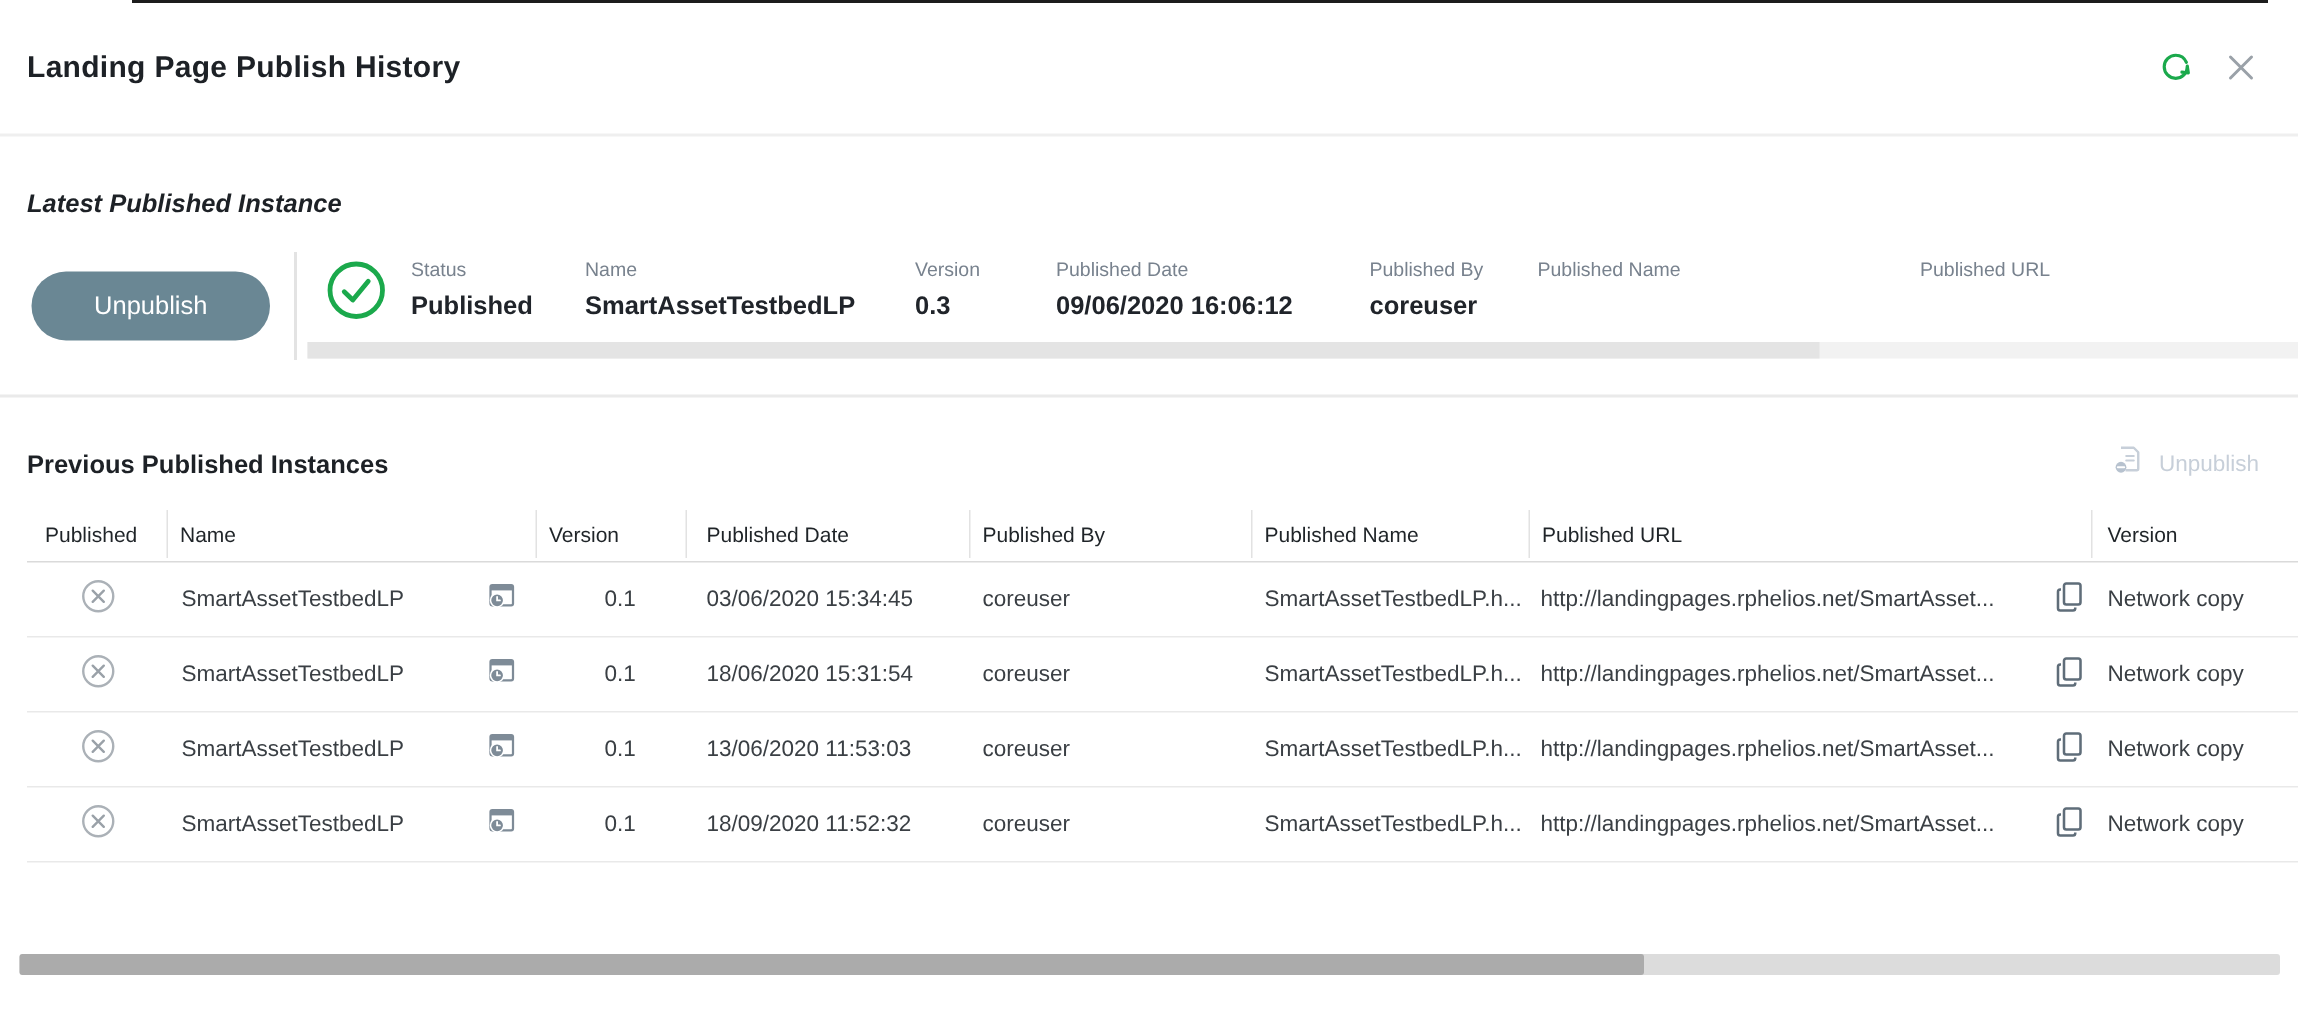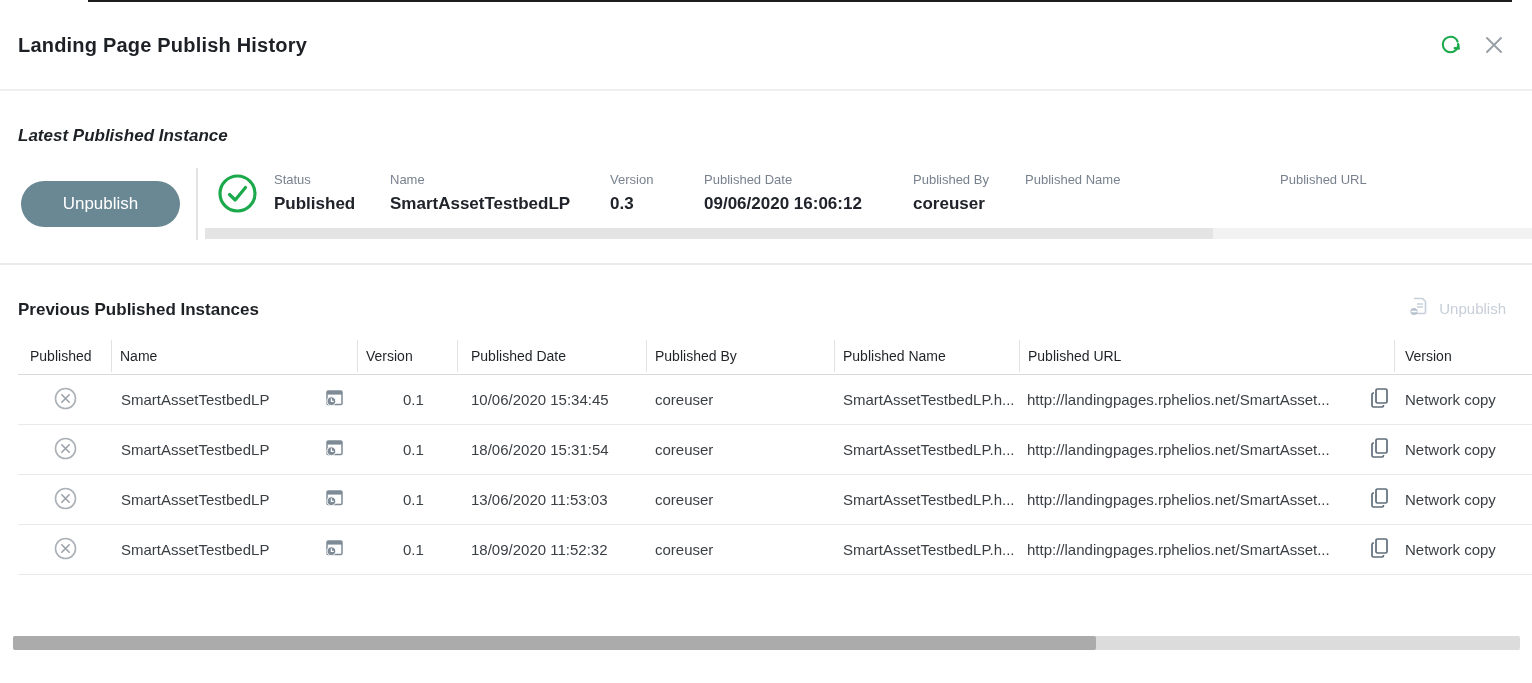--- a/index.html
+++ b/index.html
@@ -183,21 +183,21 @@
         <span class="asset-ic">
           <svg width="21" height="21" viewBox="0 0 21 21">
               <rect x="3" y="3" width="15" height="13.5" rx="1.2" fill="none" stroke="#7e8b97" stroke-width="1.5"></rect>
               <rect x="3" y="3" width="15" height="3.6" fill="#7e8b97"></rect>
               <circle cx="7.4" cy="13.2" r="4.4" fill="#7e8b97" stroke="#ffffff" stroke-width="1"></circle>
               <path d="M7.4 10.9 v2.4 h1.9" fill="none" stroke="#ffffff" stroke-width="1.2" stroke-linecap="round"></path>
             </svg>
         </span>
         </div>
       <div class="td c3">0.1</div>
-      <div class="td c4">10/06/2020 15:34:45</div>
+      <div class="td c4">03/06/2020 15:34:45</div>
       <div class="td c5">coreuser</div>
       <div class="td c6">SmartAssetTestbedLP.h...</div>
       <div class="td c7">
           <span class="url">http://landingpages.rphelios.net/SmartAsset...</span>
         <span class="copy-ic">
           <svg width="20" height="22" viewBox="0 0 20 22">
               <rect x="6" y="2" width="11" height="14" rx="1.5" fill="none" stroke="#5f6d79" stroke-width="1.7"></rect>
               <path d="M4 6 H3.5 A1.5 1.5 0 0 0 2 7.5 V18.5 A1.5 1.5 0 0 0 3.5 20 H12 A1.5 1.5 0 0 0 13.5 18.5 V18" fill="none" stroke="#5f6d79" stroke-width="1.7"></path>
             </svg>
         </span>

